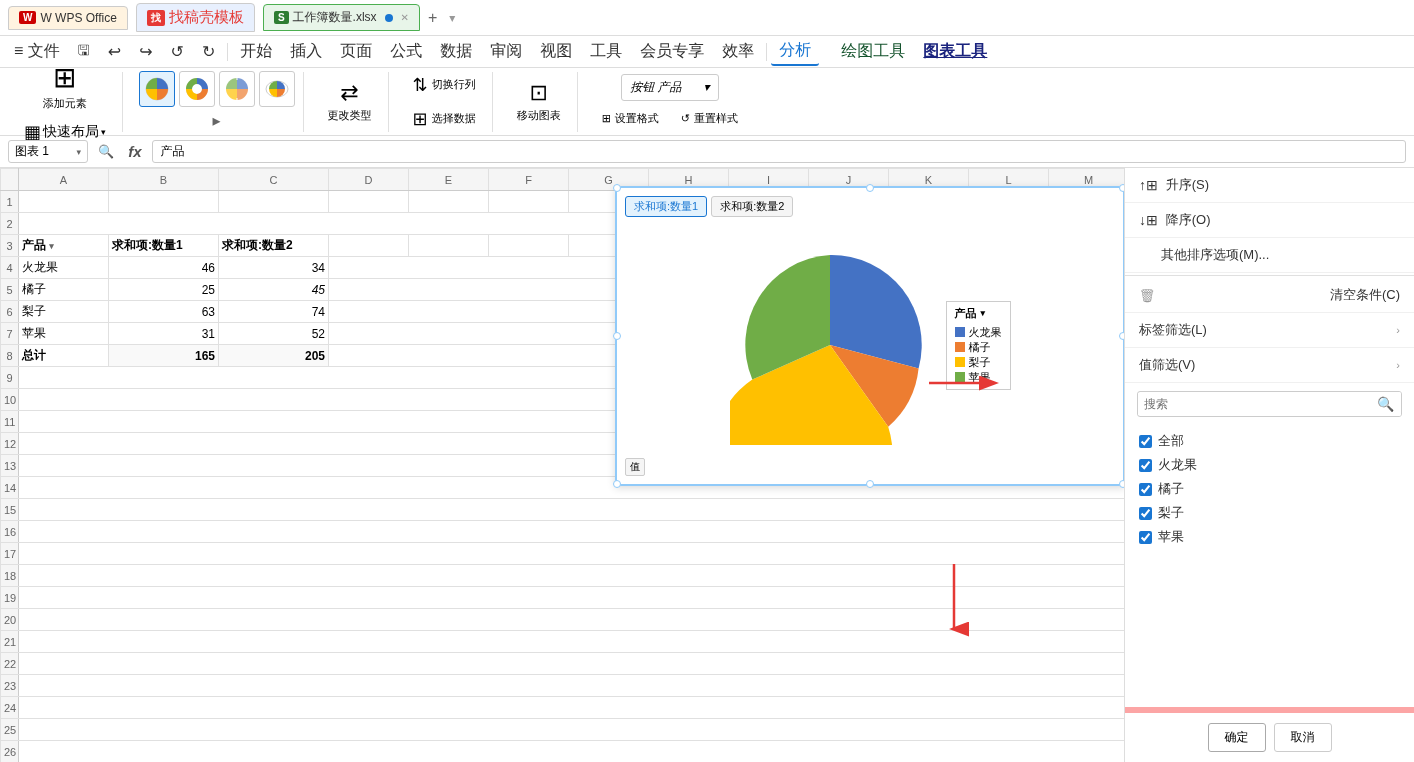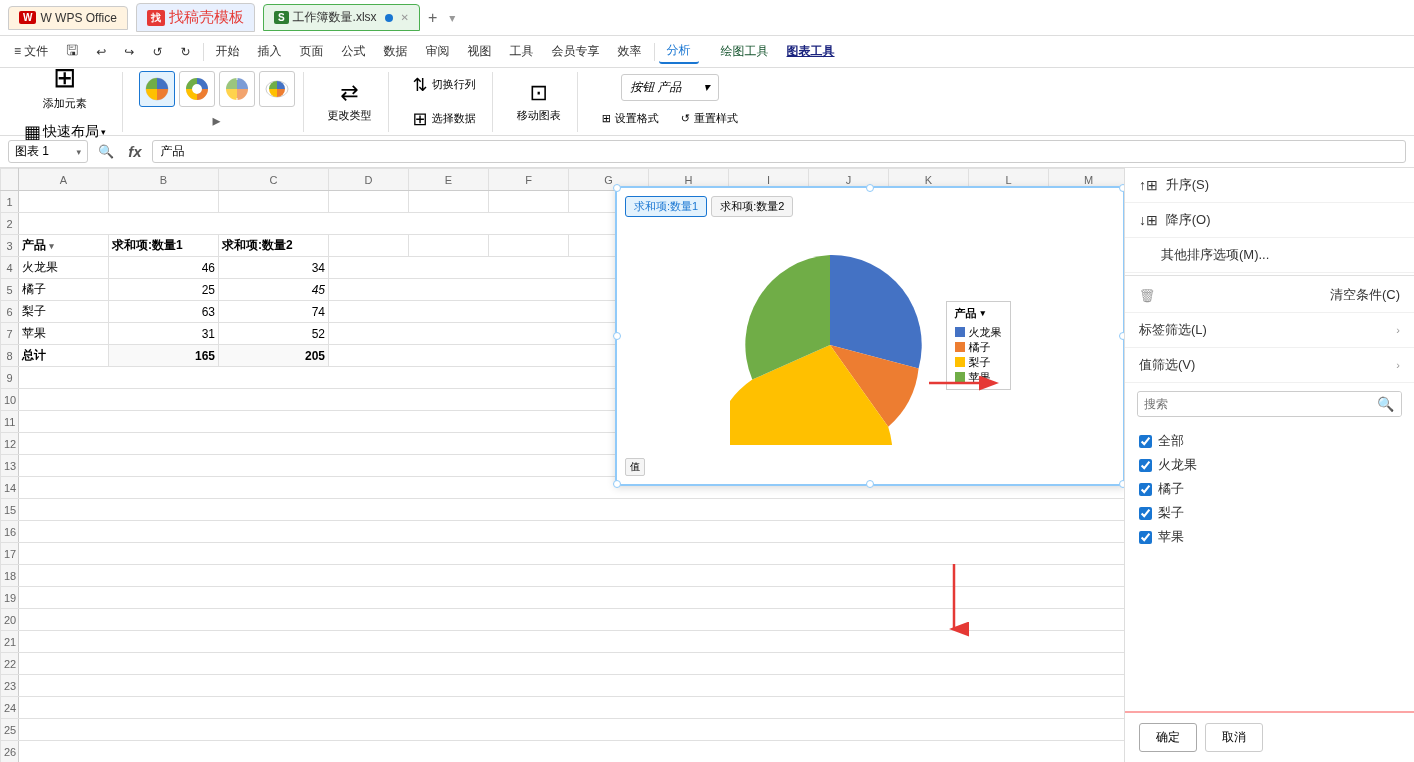--- a/index.html
+++ b/index.html
@@ -7,21 +7,21 @@
 
     
     .title-bar { display: flex; align-items: center; height: 36px; background: #fff; border-bottom: 1px solid #ddd; padding: 0 8px; gap: 8px; }
     .title-tab { display: flex; align-items: center; gap: 4px; background: #e8f0fe; border: 1px solid #ccc; border-radius: 4px 4px 0 0; padding: 4px 10px; font-size: 12px; color: #333; }
     .title-tab-wps { background: #fff3e0; border-color: #ccc; color: #333; }
     .tab-close { font-size: 10px; color: #999; margin-left: 4px; }
     .tab-add { font-size: 16px; color: #666; cursor: pointer; }
 
     
     .menu-bar { display: flex; align-items: center; height: 32px; background: #fff; border-bottom: 1px solid #ddd; padding: 0 6px; gap: 2px; }
-    .menu-item { padding: 3px 8px; cursor: pointer; border-radius: 3px; font-size: 12px; color: #333; white-space: nowrap; }
+    .menu-item { padding: 3px 8px; cursor: pointer; border-radius: 3px; font-size: 16px; color: #333; white-space: nowrap; }
     .menu-item.active { color: #1976d2; border-bottom: 2px solid #1976d2; }
     .menu-divider { width: 1px; height: 18px; background: #ddd; margin: 0 2px; }
 
     
     .ribbon { display: flex; align-items: center; height: 68px; background: #fff; border-bottom: 1px solid #ddd; padding: 4px 8px; gap: 8px; }
     .ribbon-group { display: flex; flex-direction: column; align-items: center; gap: 2px; border-right: 1px solid #e0e0e0; padding: 0 8px; height: 60px; justify-content: center; }
     .ribbon-icon-row { display: flex; gap: 4px; }
     .chart-type-btn { width: 36px; height: 36px; border: 1px solid #ccc; border-radius: 3px; cursor: pointer; display: flex; align-items: center; justify-content: center; font-size: 18px; background: #fff; }
     .chart-type-btn.selected { border-color: #1976d2; background: #e3f2fd; }
     .ribbon-more { font-size: 16px; color: #666; cursor: pointer; padding: 2px 4px; }
@@ -64,21 +64,21 @@
     
     .right-panel { width: 290px; background: #fff; border-left: 1px solid #ddd; display: flex; flex-direction: column; overflow-y: auto; }
     .panel-item { display: flex; align-items: center; justify-content: space-between; padding: 8px 14px; font-size: 13px; cursor: pointer; border-bottom: 1px solid #f0f0f0; color: #333; }
     .panel-item .chevron { color: #999; font-size: 11px; }
     .search-box { display: flex; align-items: center; margin: 8px 12px; border: 1px solid #ccc; border-radius: 3px; overflow: hidden; }
     .search-box input { flex: 1; border: none; outline: none; padding: 4px 6px; font-size: 12px; }
     .search-icon-btn { padding: 4px 6px; color: #999; font-size: 14px; background: #fff; border: none; cursor: pointer; }
     .checkbox-list { padding: 4px 14px; }
     .checkbox-item { display: flex; align-items: center; gap: 6px; padding: 3px 0; font-size: 13px; color: #333; cursor: pointer; }
     .checkbox-item input[type="checkbox"] { accent-color: #1976d2; }
-    .panel-buttons { display: flex; gap: 8px; padding: 10px 14px; justify-content: flex-start; margin-top: auto; border-top: 2px solid #fca5a5; }
+    .panel-buttons { display: flex; gap: 8px; padding: 10px 14px; justify-content: center; margin-top: auto; border-top: 6px solid #fca5a5; }
     .panel-btn { padding: 5px 16px; font-size: 12px; border-radius: 3px; cursor: pointer; border: 1px solid #ccc; background: #fff; }
     .panel-btn.primary { background: #fff; border-color: #aaa; }
 
     .ribbon-large-btn { display: flex; flex-direction: column; align-items: center; gap: 2px; cursor: pointer; padding: 4px 8px; border-radius: 3px; font-size: 11px; }
     .ribbon-large-btn .big-icon { font-size: 28px; }
   </style>
 </head>
 <body>
 
 <div class="title-bar">

